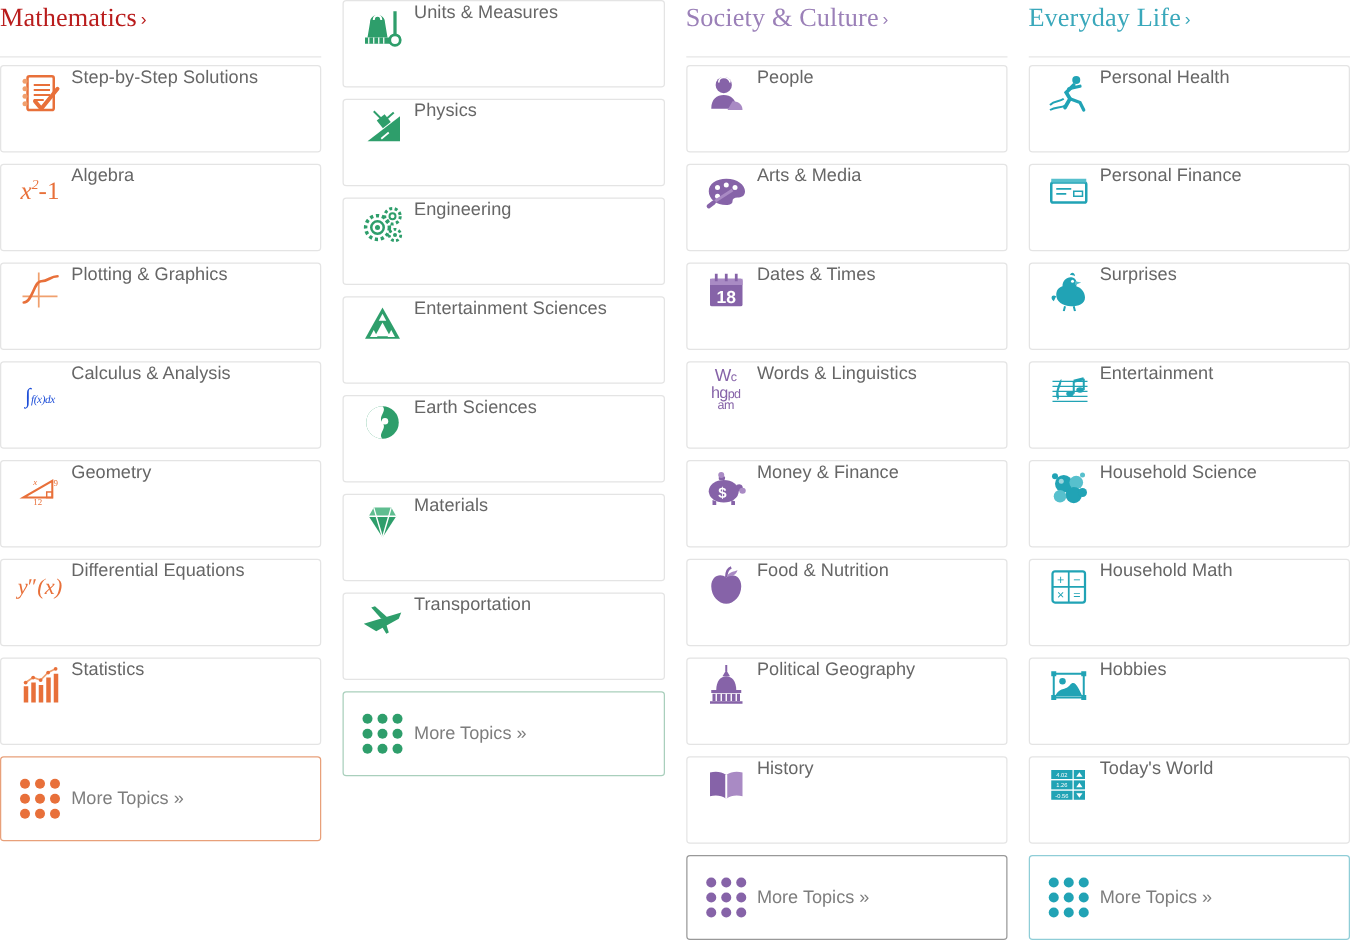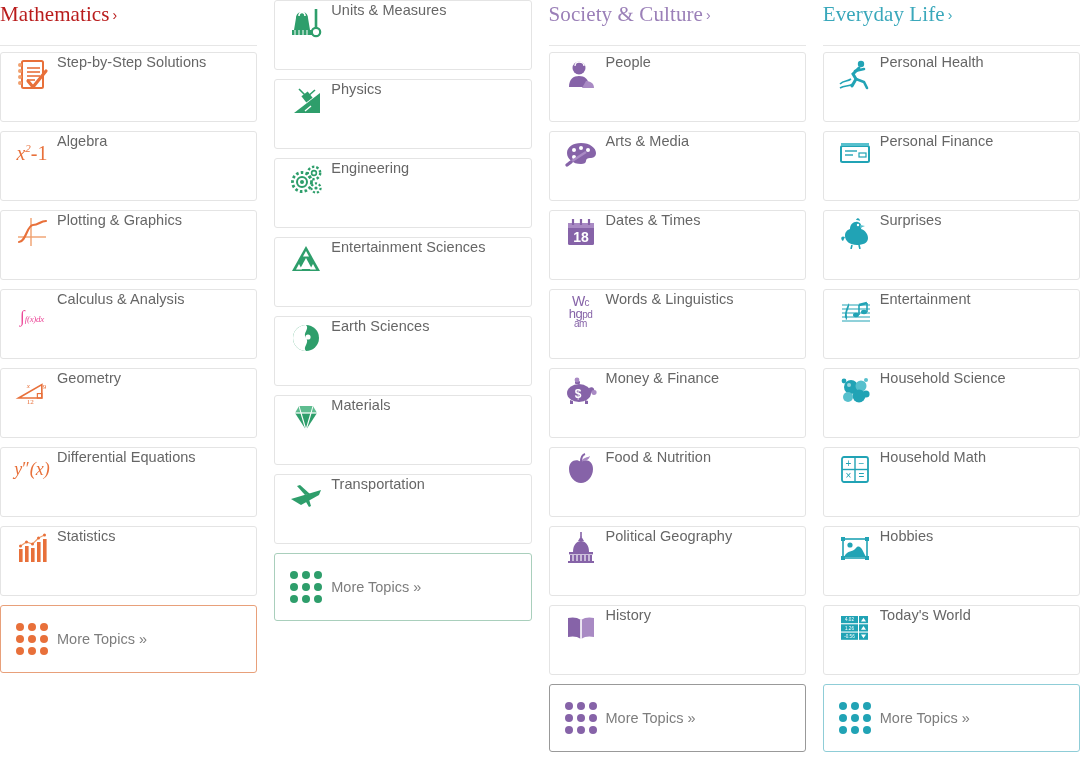--- a/index.html
+++ b/index.html
@@ -166,21 +166,21 @@
             <svg width="34" height="34" viewBox="0 0 34 34" fill="none">
               <line x1="16" y1="3" x2="16" y2="31" stroke="#f0a06e" stroke-width="1.4"></line>
               <line x1="3" y1="22" x2="31" y2="22" stroke="#f0a06e" stroke-width="1.4"></line>
               <path d="M4 27 C11 27 12 10 18 10 C24 10 25 6 31 6" stroke="#e8703a" stroke-width="2.1" stroke-linecap="round"></path>
             </svg>
           </span>
           <span class="tile-label">Plotting &amp; Graphics</span>
         </div>
         <div class="tile">
           <span class="tile-icon">
-            <span class="formula" style="color:#ec4899;font-size:17px;margin-top:11px;"><span class="up">∫</span><span class="tiny">f(x)dx</span></span>
+            <span class="formula" style="color:#1d4ed8;font-size:17px;margin-top:11px;"><span class="up">∫</span><span class="tiny">f(x)dx</span></span>
           </span>
           <span class="tile-label">Calculus &amp; Analysis</span>
         </div>
         <div class="tile">
           <span class="tile-icon">
             <svg width="34" height="34" viewBox="0 0 38 34" fill="none">
               <path d="M4 26 L30 26 L30 11 Z" stroke="#e8703a" stroke-width="1.8" fill="none"></path>
               <rect x="25" y="21" width="5" height="5" stroke="#e8703a" stroke-width="1.3" fill="none"></rect>
               <text x="13" y="15" font-family="Liberation Serif, serif" font-size="8" font-style="italic" fill="#e8703a">x</text>
               <text x="31" y="16" font-family="Liberation Serif, serif" font-size="8" fill="#e8703a">9</text>

